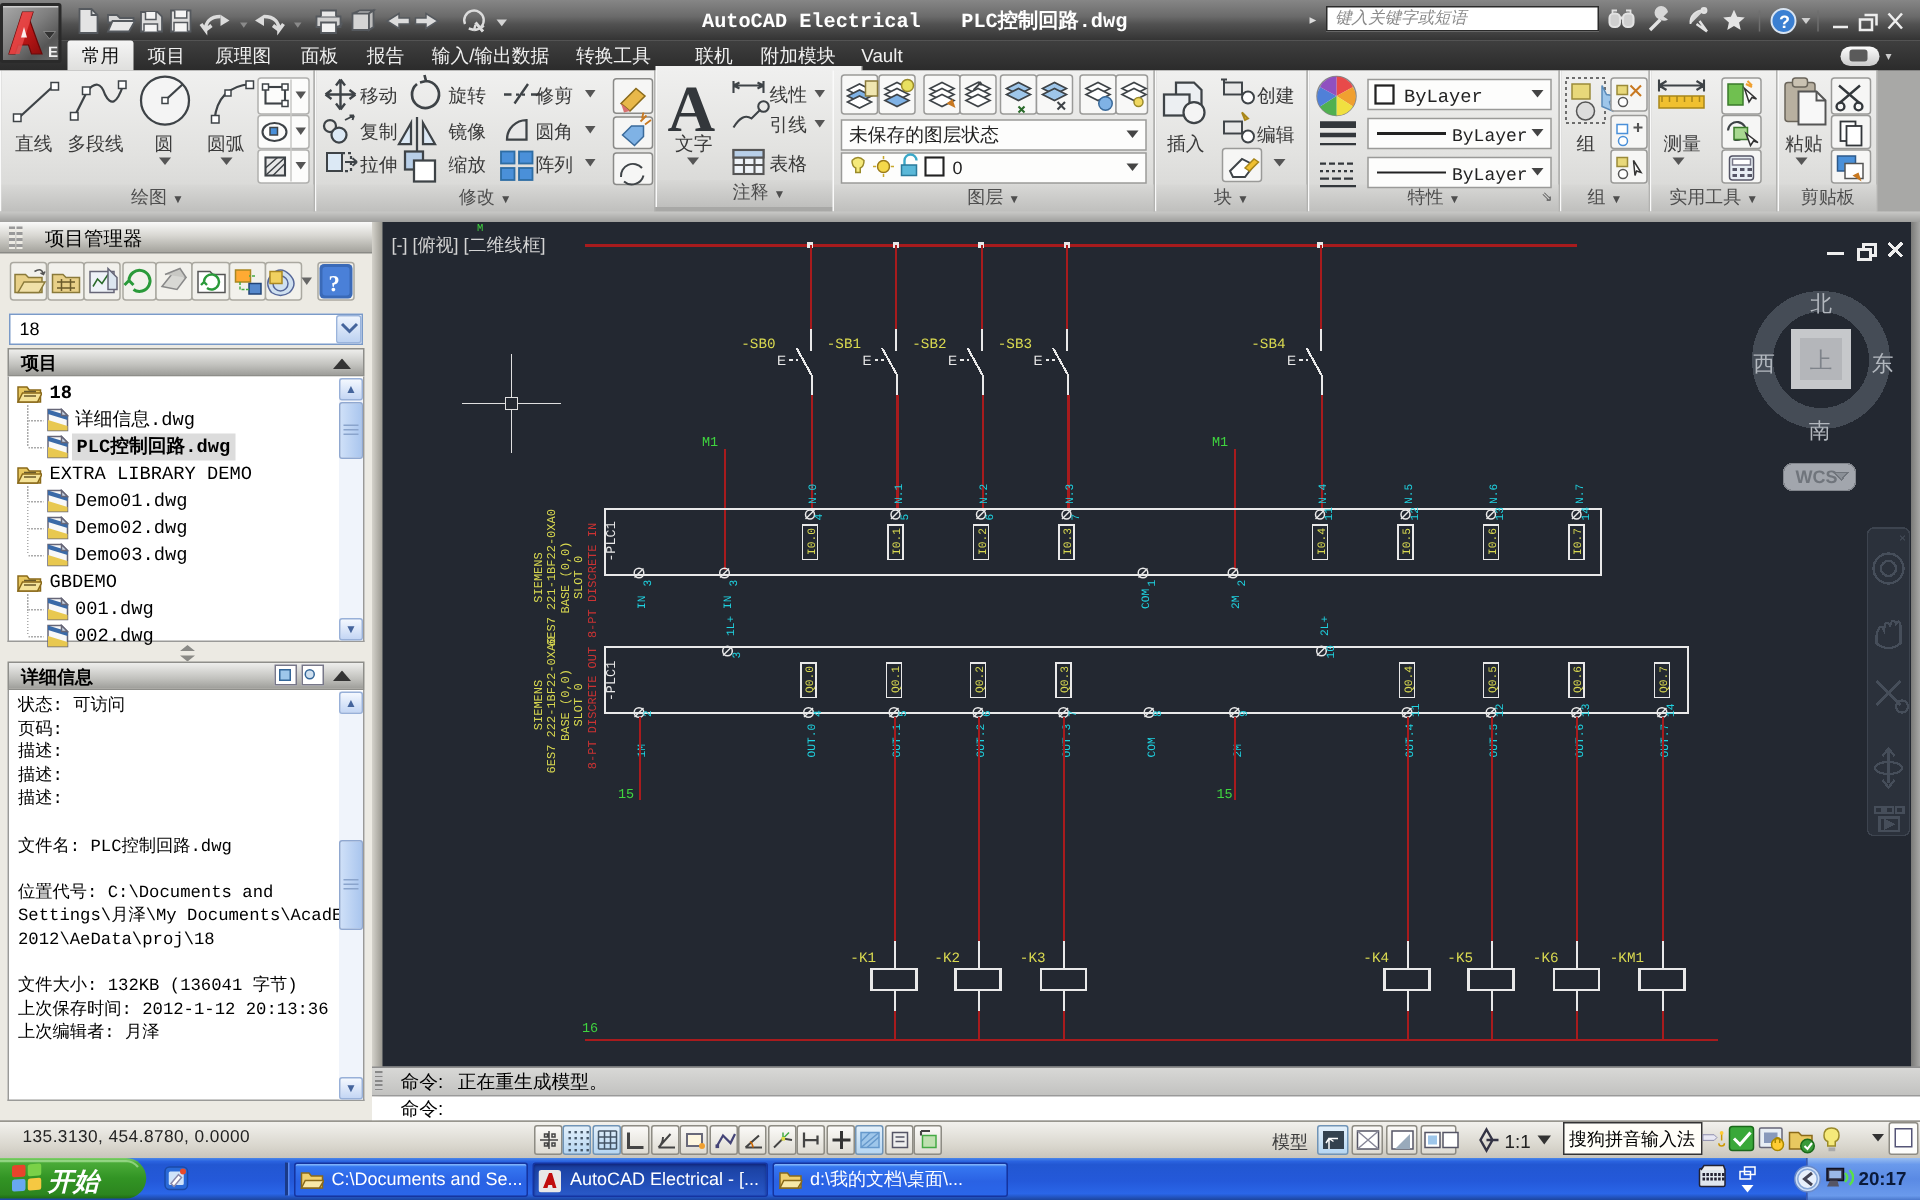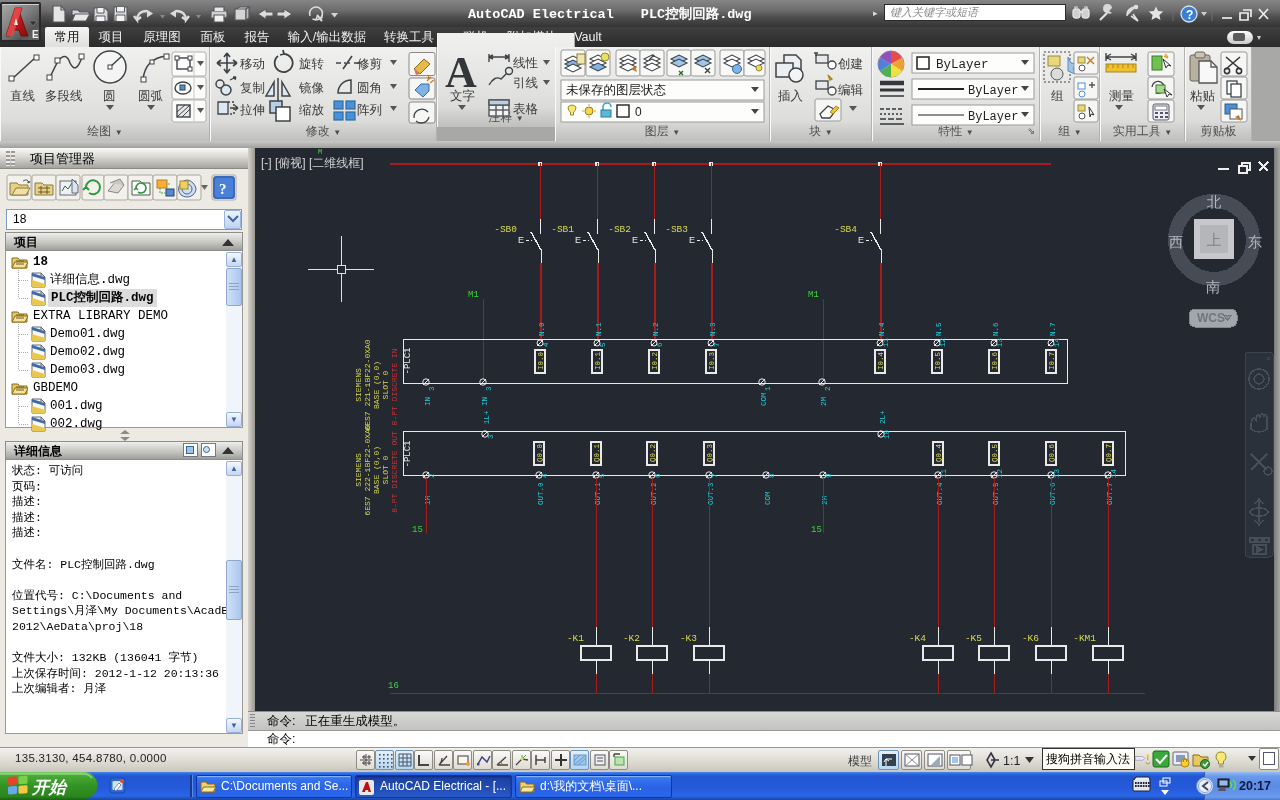--- a/index.html
+++ b/index.html
@@ -105,21 +105,21 @@
 <div class="abs" style="left:1227px;top:31px;width:26px;height:13px;background:linear-gradient(#fdfdfd,#cacaca);border-radius:7px"></div>
 <div class="abs" style="left:1233px;top:32.5px;width:12px;height:8px;background:#5a5a5a;border-radius:2px"></div>
 <div class="abs" style="left:1257px;top:33px;color:#ccc;font-size:8px">▾</div>
 <div class="abs" style="left:0;top:47px;width:1280px;height:101px;background:#a8a8a6"></div>
 <div class="panel" style="left:0px;top:47px;width:210px;height:94px">
 <div class="ptitle">绘图 <span style="font-size:8px">▼</span></div>
   </div>
 <div class="panel" style="left:210px;top:47px;width:227px;height:94px">
 <div class="ptitle">修改 <span style="font-size:8px">▼</span></div>
   </div>
-<div class="panel" style="left:437px;top:33px;width:138px;height:94px">
+<div class="panel" style="left:437px;top:44px;width:138px;height:94px">
 <div class="ptitle">注释 <span style="font-size:8px">▼</span></div>
   </div>
 <div class="panel" style="left:555px;top:47px;width:215px;height:94px">
 <div class="ptitle">图层 <span style="font-size:8px">▼</span></div>
   </div>
 <div class="panel" style="left:770px;top:47px;width:102px;height:94px">
 <div class="ptitle">块 <span style="font-size:8px">▼</span></div>
   </div>
 <div class="panel" style="left:872px;top:47px;width:168px;height:94px">
 <div class="ptitle">特性 <span style="font-size:8px">▼</span><span style="position:absolute;right:4px;bottom:1px;font-size:9px;color:#555">⇘</span></div>

